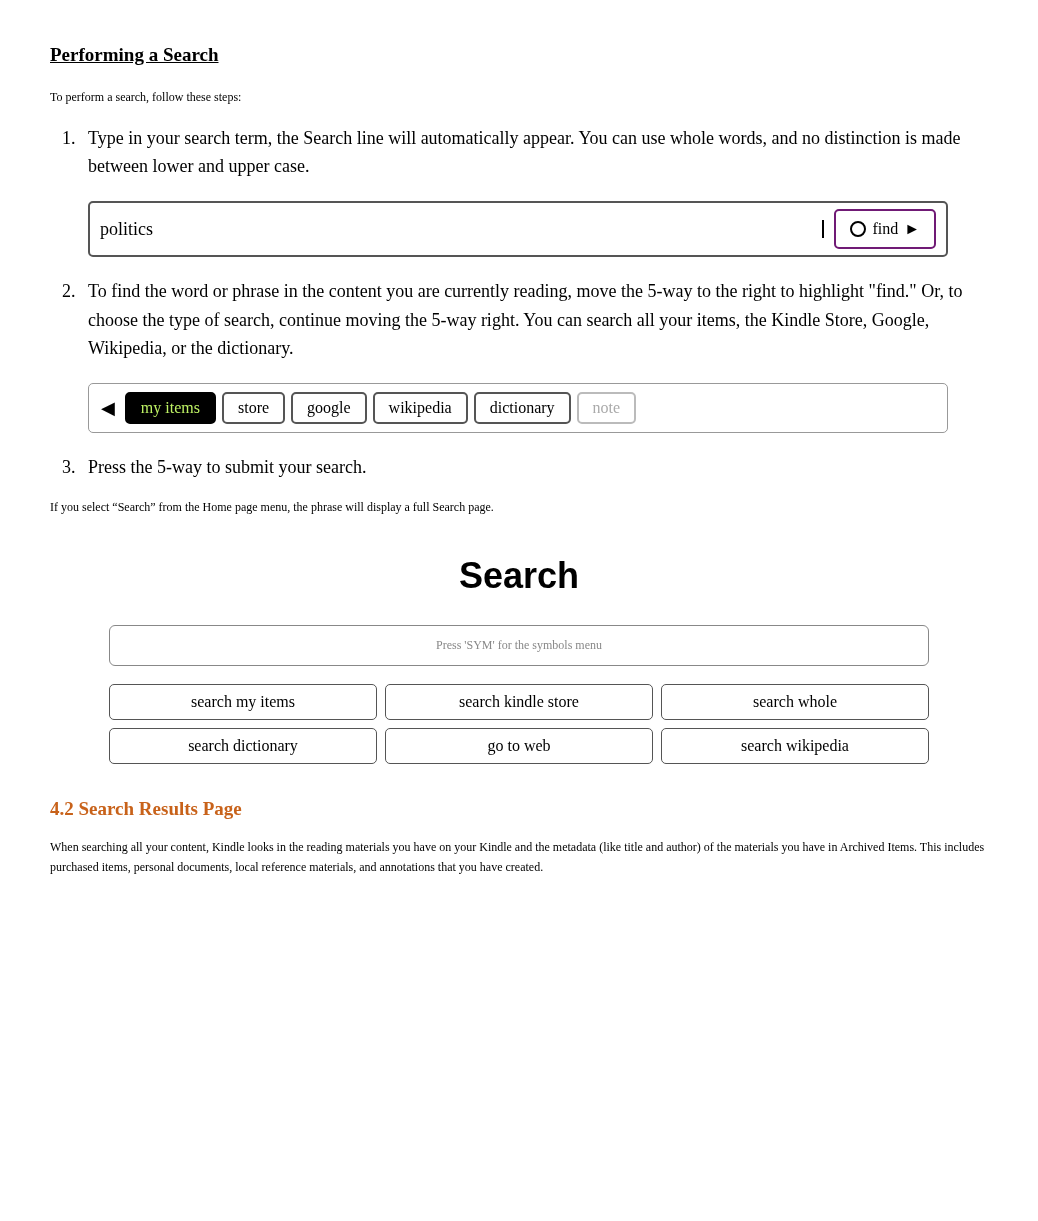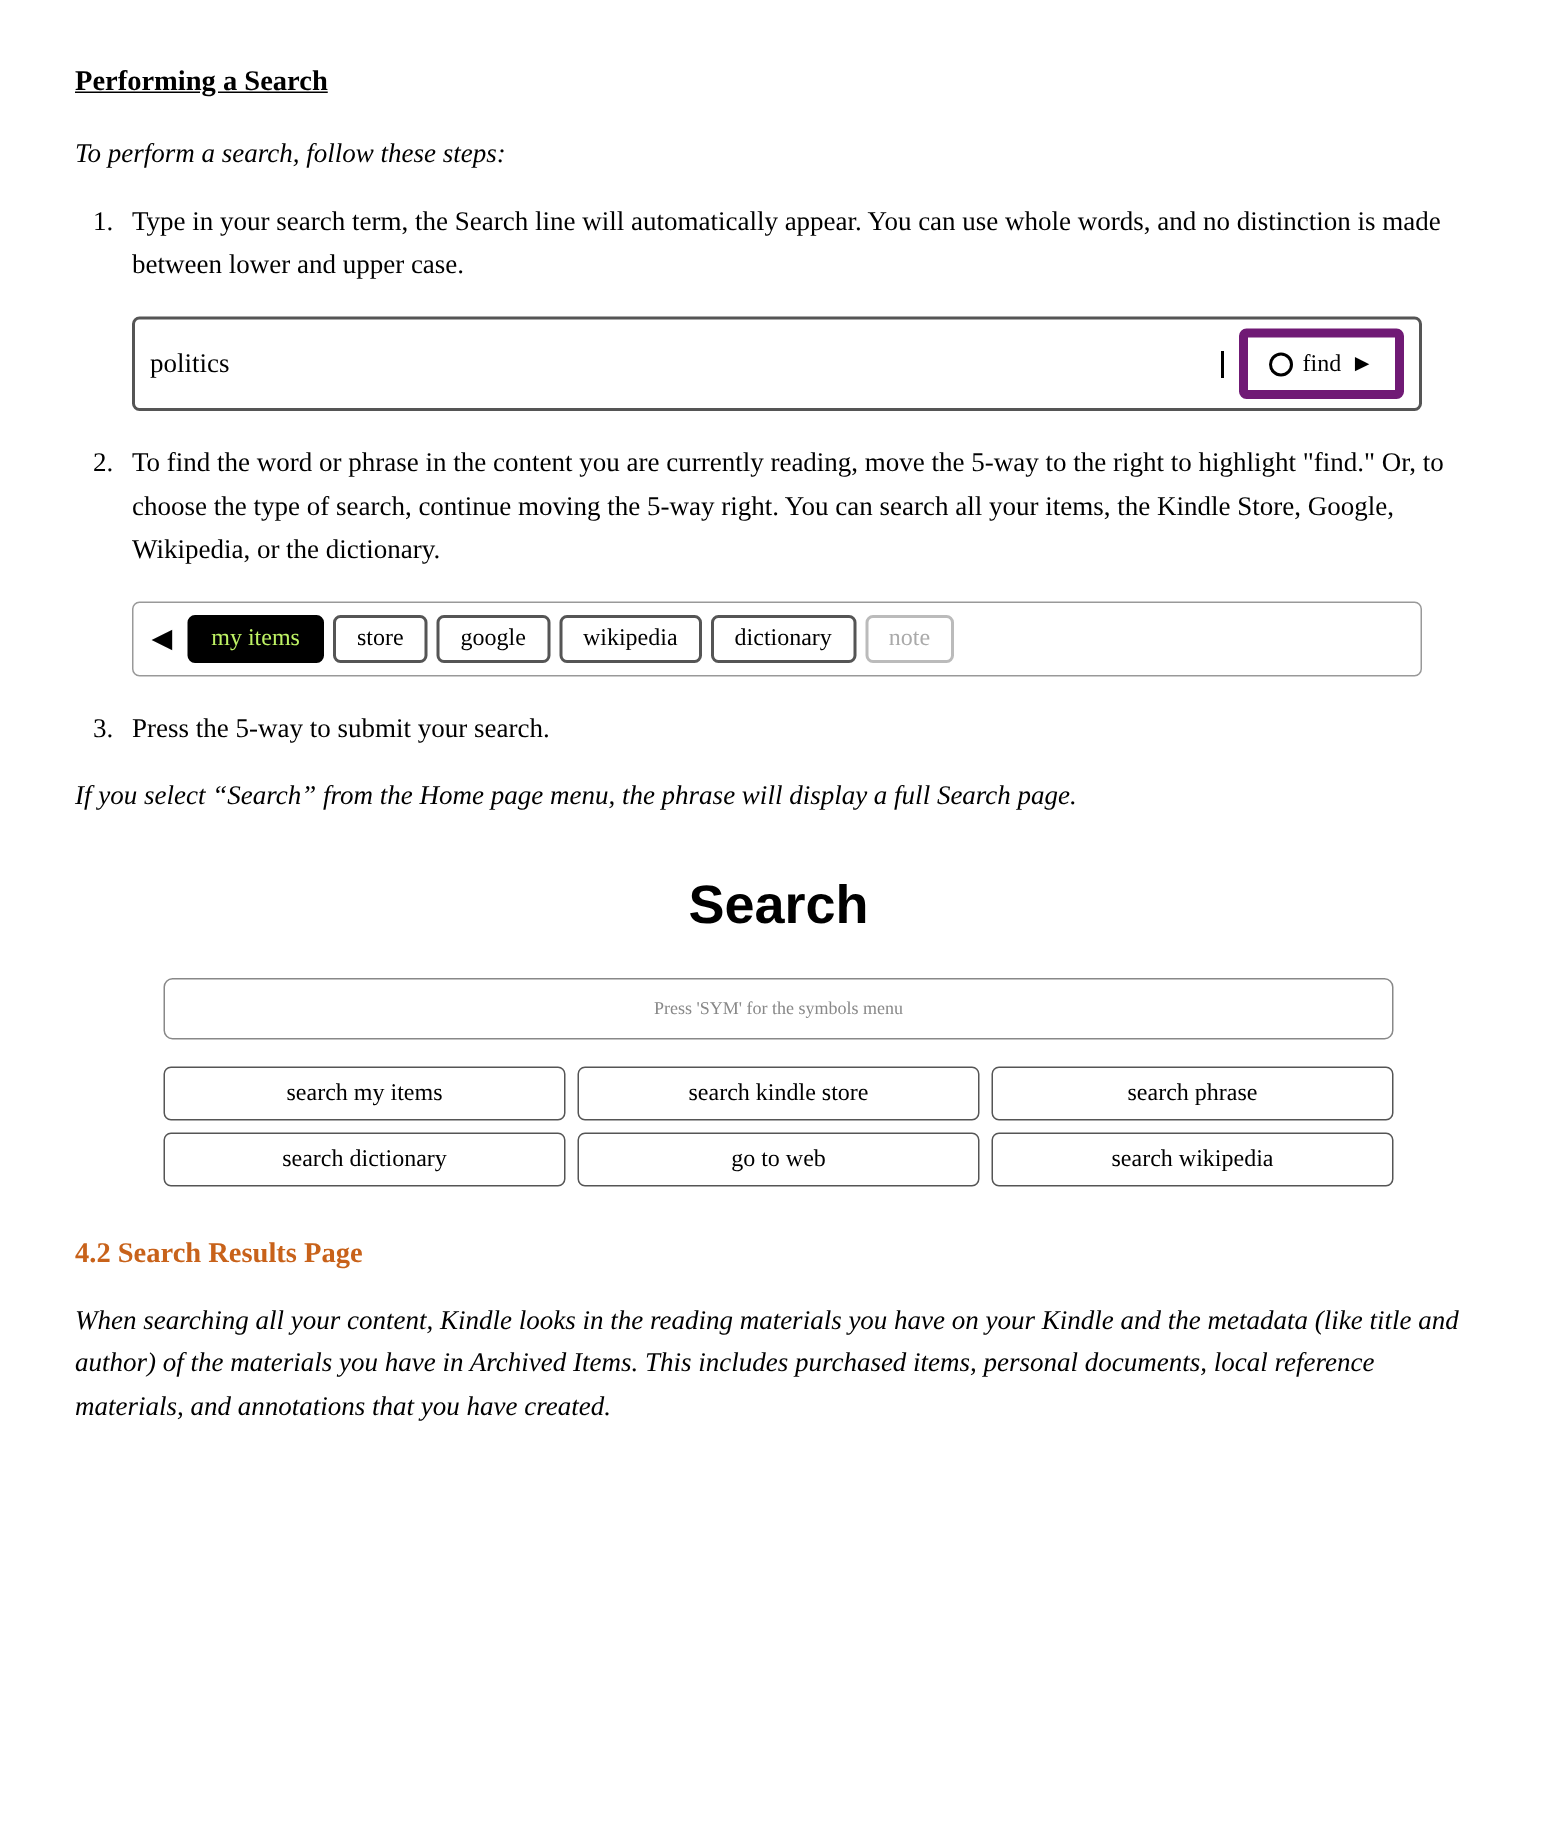--- a/index.html
+++ b/index.html
@@ -13,22 +13,21 @@
       max-width: 1038px;
     }
     h2 {
       font-size: 19px;
       font-weight: bold;
       margin-bottom: 18px;
       text-decoration: underline;
     }
     p {
       margin-bottom: 16px;
-      font-size: 18px;
-      font-style: italic;
+      font-size: 12px;
     }
     ol {
       margin-left: 30px;
       margin-bottom: 16px;
     }
     ol li {
       margin-bottom: 14px;
       font-size: 18px;
       padding-left: 8px;
     }
@@ -40,21 +39,21 @@
       padding: 6px 10px;
       width: 860px;
       background: #fff;
     }
     .search-input-text {
       font-size: 18px;
       font-family: Georgia, serif;
       flex: 1;
     }
     .find-btn {
-      border: 6px solid #701a75;
+      border: 2px solid #701a75;
       border-radius: 5px;
       padding: 5px 14px;
       font-size: 16px;
       font-family: Georgia, serif;
       display: flex;
       align-items: center;
       gap: 6px;
       background: #fff;
       margin-left: 10px;
     }
@@ -204,21 +203,21 @@
 </ol>
 
 <p>If you select “Search” from the Home page menu, the phrase will display a full Search page.</p>
 
 <div class="search-page-container">
   <div class="search-page-title">Search</div>
   <div class="search-input-full">Press 'SYM' for the symbols menu</div>
   <div class="search-buttons-grid">
     <button class="search-btn">search my items</button>
     <button class="search-btn">search kindle store</button>
-    <button class="search-btn">search phrase</button>
+    <button class="search-btn">search whole</button>
     <button class="search-btn">search dictionary</button>
     <button class="search-btn">go to web</button>
     <button class="search-btn">search wikipedia</button>
   </div>
 </div>
 
 <a class="section-heading-link">4.2 Search Results Page</a>
 
 <p>When searching all your content, Kindle looks in the reading materials you have on your Kindle and the metadata (like title and author) of the materials you have in Archived Items. This includes purchased items, personal documents, local reference materials, and annotations that you have created.</p>
 

